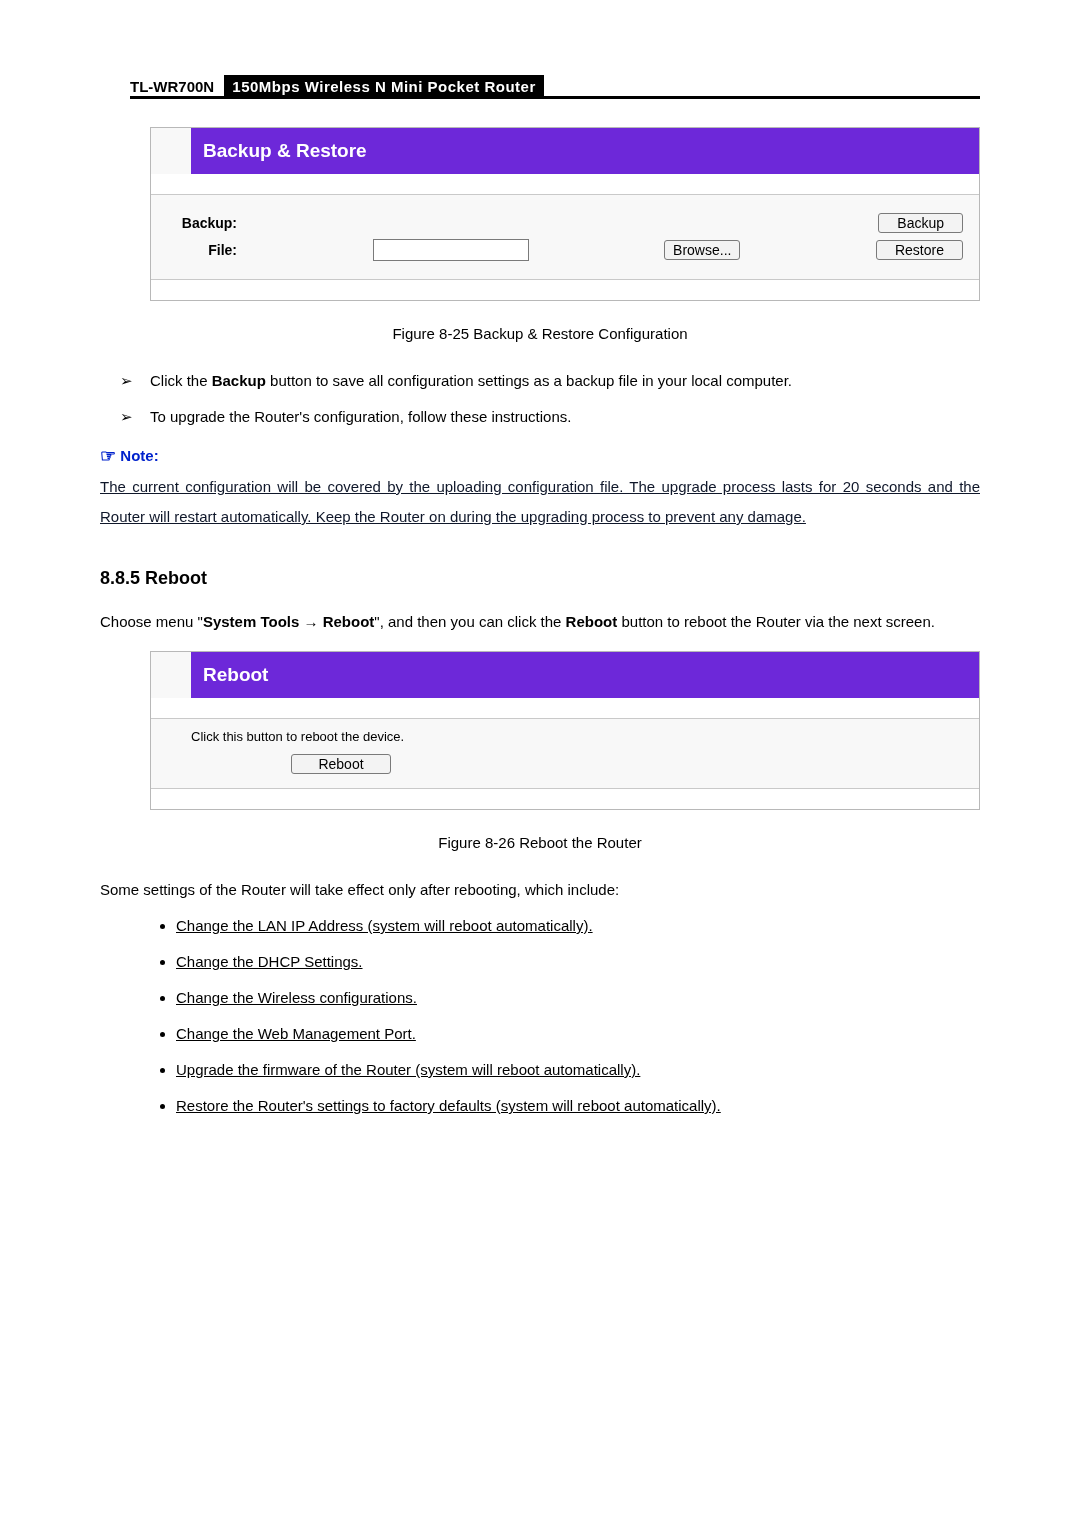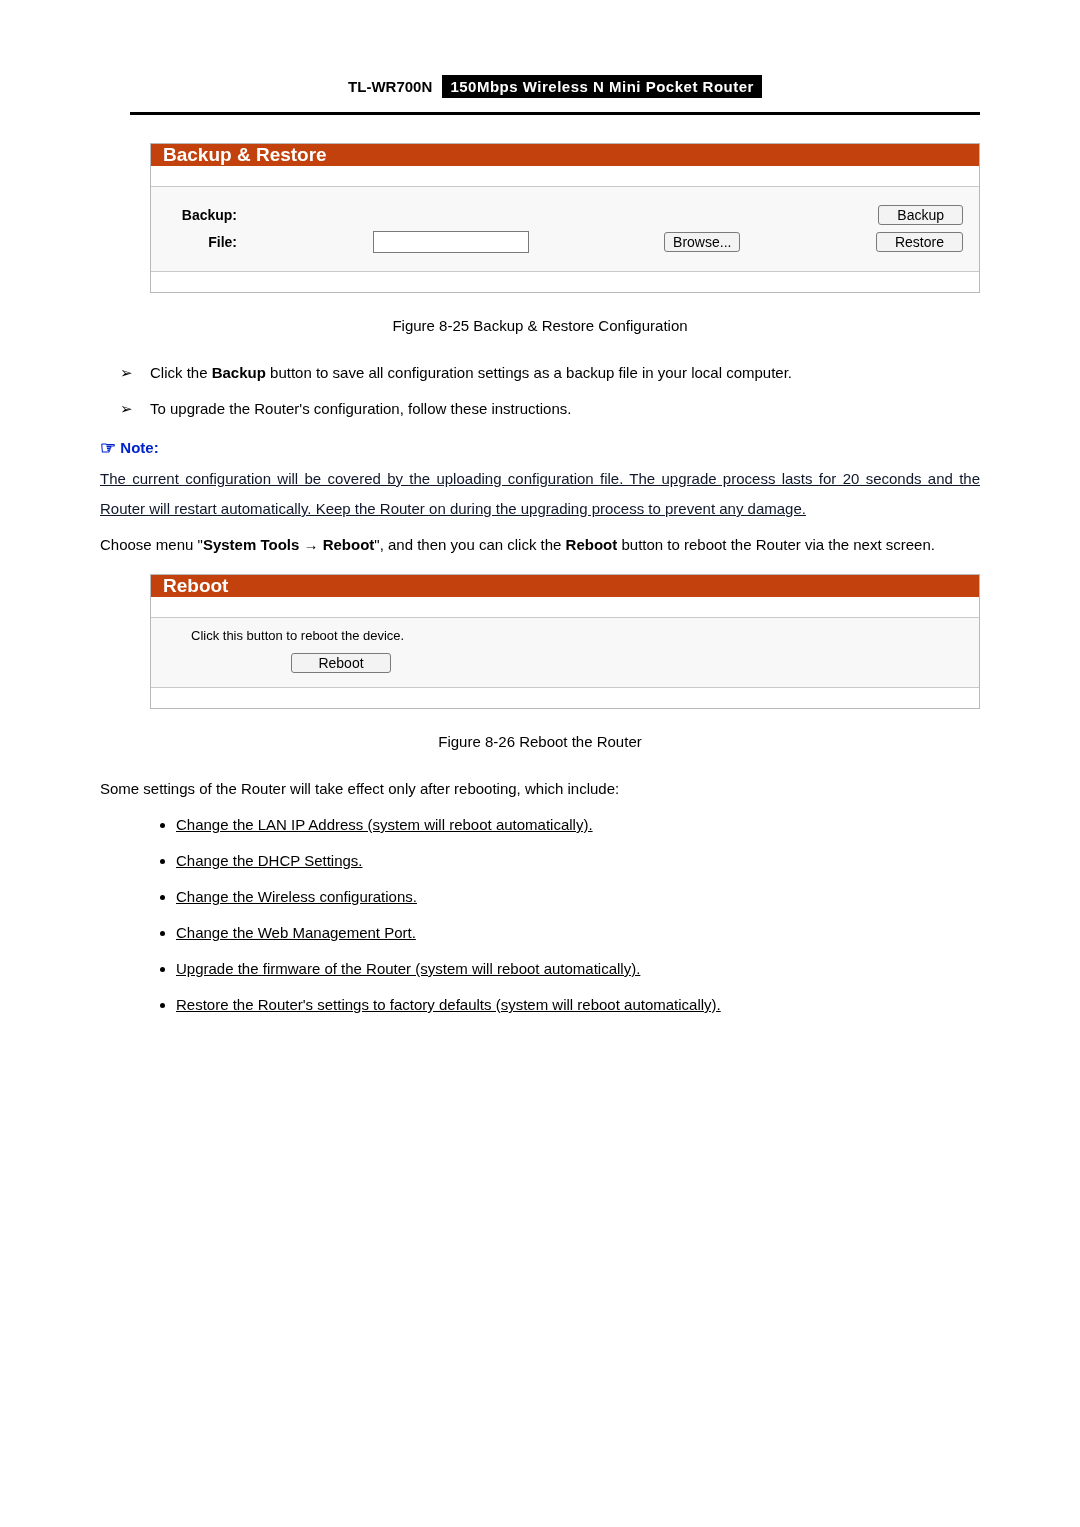--- a/index.html
+++ b/index.html
@@ -8,47 +8,48 @@
     color: #000;
     width: 1080px;
     margin: 0;
     background: #fff;
   }
   .page {
     padding: 78px 100px 40px 100px;
   }
   .hdr {
     border-bottom: 3px solid #000;
-    text-align: center;
-    padding-bottom: 17px;
+    text-align: left;
+    padding-bottom: 1px;
     margin-bottom: 28px;
     margin-left: 30px;
   }
   .hdr .model {
     font-weight: bold;
     padding-right: 6px;
   }
   .hdr .prod {
     background: #000;
     color: #fff;
     font-weight: bold;
     padding: 3px 8px;
     letter-spacing: .5px;
   }
   .panel {
     margin-left: 50px;
     border: 1px solid #b8b8b8;
     background: #f8f8f8;
   }
   .panel-head {
-    background: #c2410c;
+    background: #6d28d9;
     color: #fff;
     font-weight: bold;
     font-size: 19px;
-    padding: 0 12px;
+    padding: 12px 12px;
+    margin-left: 40px;
   }
   .panel-sep1 {
     height: 20px;
     border-bottom: 1px solid #c9c9c9;
     background: #fff;
   }
   .panel-body {
     padding: 12px 16px 12px 16px;
     font-size: 14px;
   }
@@ -196,20 +197,21 @@
       <span>To upgrade the Router's configuration, follow these instructions.</span>
     </li>
   </ul>
 
   <div class="note-hd">
     <span class="hand">☞</span>
     <span>Note:</span>
   </div>
   <div class="note-body">The current configuration will be covered by the uploading configuration file. The upgrade process lasts for 20 seconds and the Router will restart automatically. Keep the Router on during the upgrading process to prevent any damage.</div>
 
+  <div class="h3">8.8.5  Reboot</div>
 
   <div class="para">
     <span>Choose menu "</span><b>System Tools</b><span> → </span><b>Reboot</b><span>", and then you can click the </span><b>Reboot</b><span> button to reboot the Router via the next screen.</span>
   </div>
 
   <div class="panel" style="margin-top:14px;">
     <div class="panel-head">Reboot</div>
     <div class="panel-sep1"></div>
     <div class="panel-body" style="padding:0;">
       <div class="reboot-msg">Click this button to reboot the device.</div>

